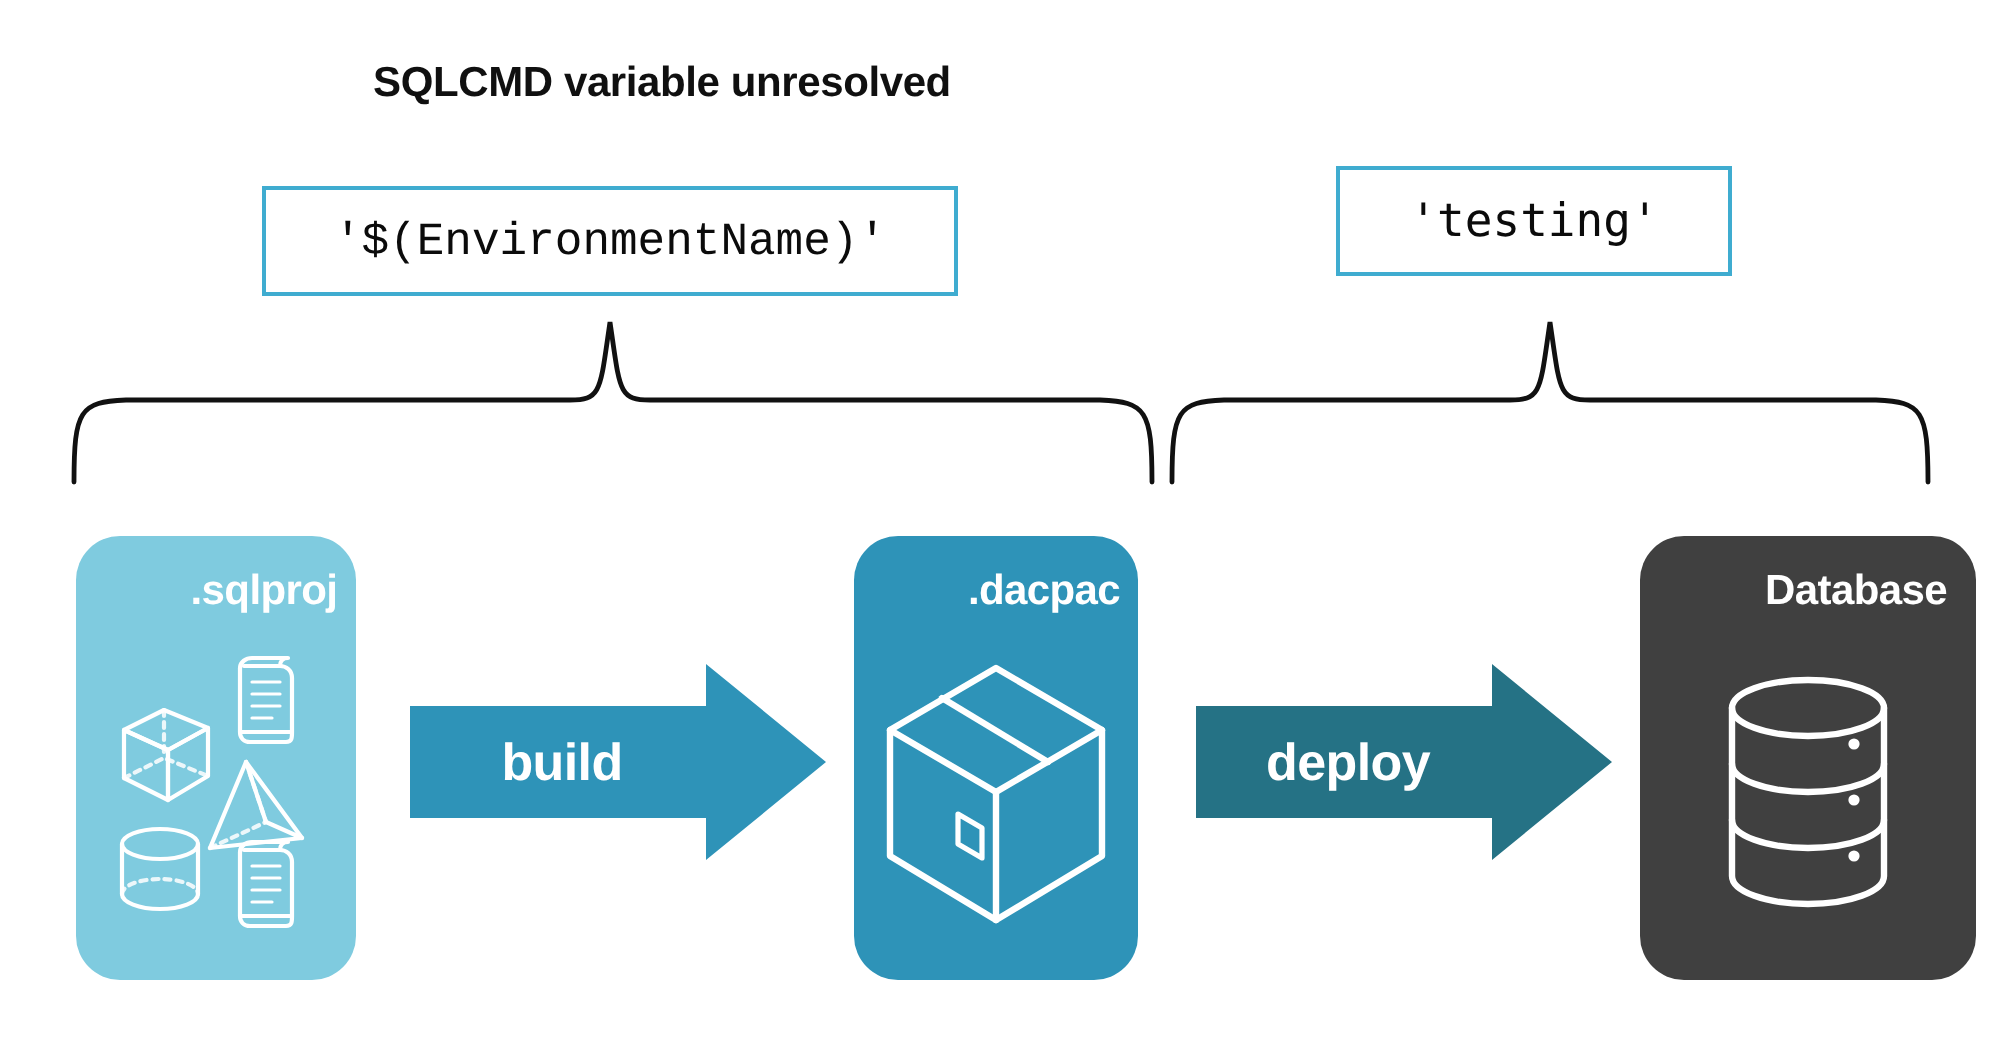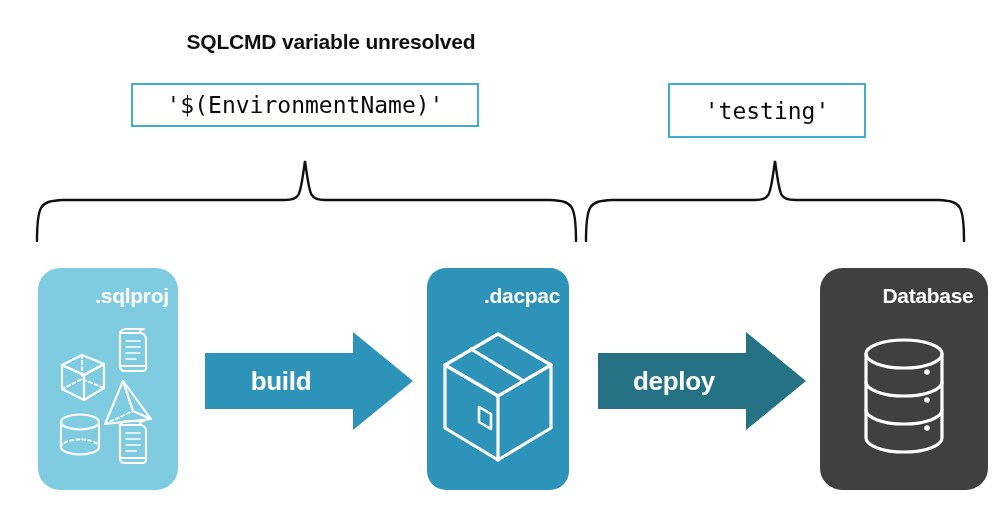--- a/index.html
+++ b/index.html
@@ -40,39 +40,39 @@
     border: 2px solid #3FACD0;
     background: #ffffff;
     display: flex;
     align-items: center;
     justify-content: center;
     font-family: "DejaVu Sans Mono", monospace;
     font-size: 23px;
     color: #0b0b0b;
     letter-spacing: 0px;
   }
-  #value-box-left  { left: 131px; top: 83px;  width: 348px; height: 44px; }
+  #value-box-left  { left: 131px; top: 93px;  width: 348px; height: 55px; font-family: Liberation Mono, monospace; }
   #value-box-right { left: 668px; top: 83px;  width: 198px; height: 55px; }
 
   
   #brace-layer {
     position: absolute;
     left: 0; top: 0;
     width: 1000px; height: 522px;
     pointer-events: none;
   }
 
   
   .card {
     position: absolute;
     border-radius: 22px;
     box-sizing: border-box;
   }
   #card-sqlproj  { left: 38px;  top: 268px; width: 140px; height: 222px; background: #7FCBDF; }
-  #card-dacpac   { left: 427px; top: 268px; width: 142px; height: 222px; background: #2E93B8; border-radius: 19px; }
+  #card-dacpac   { left: 427px; top: 268px; width: 142px; height: 222px; background: #2E93B8; }
   #card-database { left: 820px; top: 268px; width: 168px; height: 222px; background: #404040; }
 
   .card-title {
     position: absolute;
     left: 0; right: 0;
     top: 16px;
     text-align: center;
     font-family: "Liberation Sans", sans-serif;
     font-weight: bold;
     font-size: 21px;

